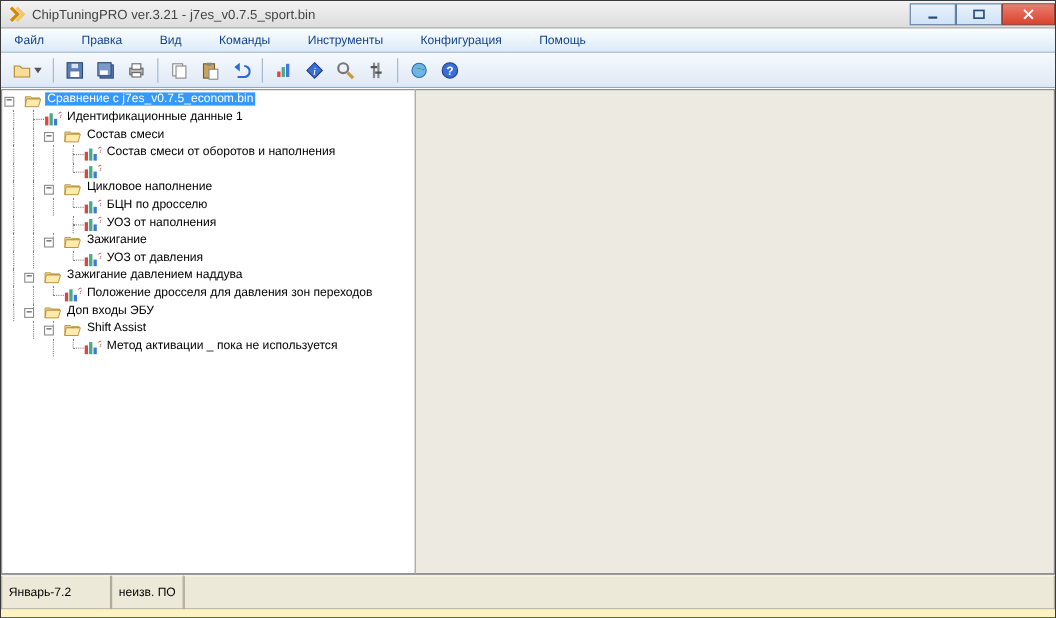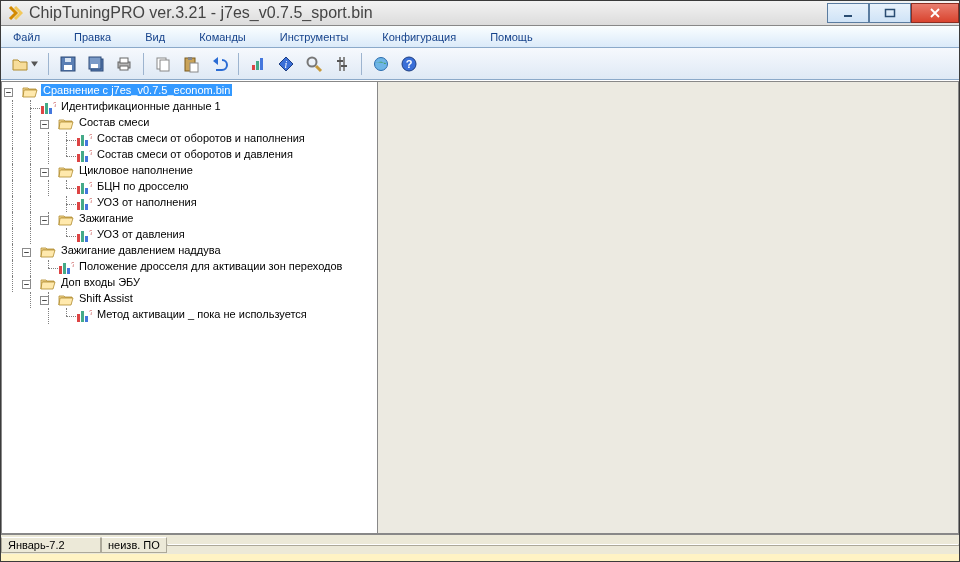--- a/index.html
+++ b/index.html
@@ -16,21 +16,21 @@
   
   .titlebar {
     height: 25px;
     background: linear-gradient(#f3f3f3,#dcdcdc);
     border-bottom: 1px solid #888;
     display: flex;
     align-items: center;
     padding: 0 6px;
   }
   .titlebar .app-icon svg { width: 16px; height: 16px; display:block; }
-  .titlebar .title { margin-left: 6px; color: #444; flex: 1; font-size: 16px; }
+  .titlebar .title { margin-left: 6px; color: #444; flex: 1; font-size: 12px; }
   .winbtns { display:flex; gap:0; margin-right:-6px; }
   .winbtn { width:42px; height:20px; display:flex; align-items:center; justify-content:center; border:1px solid #5a7ca0; background:linear-gradient(#e9f2fb,#cfe3f7); }
   .winbtn.close { background:linear-gradient(#e97e6f,#d9432e); border-color:#8b2e22; color:#fff; width:48px; }
   .winbtn svg { width:12px; height:10px; }
   
   .menubar {
     height: 22px;
     background: linear-gradient(#fafeff,#dbeaf9);
     border-bottom: 1px solid #8ba9c9;
     display: flex;
@@ -84,21 +84,21 @@
     flex-shrink:0; font-family:monospace;
   }
   .expander::before{content:"−";}
   .exp-wrap{display:inline-flex;width:18px;height:16px;align-items:center;justify-content:flex-start;position:relative;flex-shrink:0;}
   .exp-wrap.line-through::before{content:"";position:absolute;left:8px;top:0;bottom:0;border-left:1px dotted #808080; z-index:-1;}
   .exp-wrap.line-top::after{content:"";position:absolute;left:8px;top:0;height:4px;border-left:1px dotted #808080;}
   .node-icon { width:16px; height:16px; margin-right:3px; flex-shrink:0; }
   .label { white-space:nowrap; padding:0 2px; }
   .label.selected { background:#3399ff; color:#fff; }
   
-  .statusbar { height:20px; background:#ece9d8; border-top:1px solid #888; display:flex;align-items:center; }
+  .statusbar { height:32px; background:#ece9d8; border-top:1px solid #888; display:flex; }
   .status-cell { border:1px solid #aca899; border-top-color:#fff; padding:1px 6px; margin-right:0; min-width:50px; display:flex; align-items:center; }
   .status-cell:first-child{min-width:100px;}
   .status-fill{flex:1;border:1px solid #aca899;border-top-color:#fff;}
   .bottom-strip { height:7px; background:#fff3c4; }
   .app-frame{border:1px solid #3b3b3b;display:flex;flex-direction:column;height:100%;}
 </style>
 </head>
 <body>
 
 <div class="app-frame">
@@ -294,21 +294,20 @@
           <span class="label">Состав смеси от оборотов и наполнения</span>
         </div>
         <div class="row">
           <span class="indent vline"></span>
           <span class="indent vline"></span>
           <span class="indent vline"></span>
           <span class="indent tee"></span>
           <svg class="node-icon" viewBox="0 0 16 16">
             <use href="#chart-node"></use>
           </svg>
-          <span class="label">Состав смеси от оборотов и давления</span>
         </div>
 
       <div class="row">
         <span class="indent vline"></span>
           <span class="indent vline"></span>
         <span class="exp-wrap line-through">
             <span class="expander"></span>
           </span>
         <svg class="node-icon" viewBox="0 0 16 16">
             <use href="#folder-open"></use>
@@ -368,21 +367,21 @@
           </svg>
       <span class="label">Зажигание давлением наддува</span>
     </div>
       <div class="row">
         <span class="indent vline"></span>
           <span class="indent vline"></span>
         <span class="indent tee"></span>
         <svg class="node-icon" viewBox="0 0 16 16">
             <use href="#chart-node"></use>
           </svg>
-        <span class="label">Положение дросселя для активации зон переходов</span>
+        <span class="label">Положение дросселя для давления зон переходов</span>
       </div>
 
     <div class="row">
       <span class="indent vline"></span>
       <span class="exp-wrap line-top">
             <span class="expander"></span>
           </span>
       <svg class="node-icon" viewBox="0 0 16 16">
             <use href="#folder-open"></use>
           </svg>

